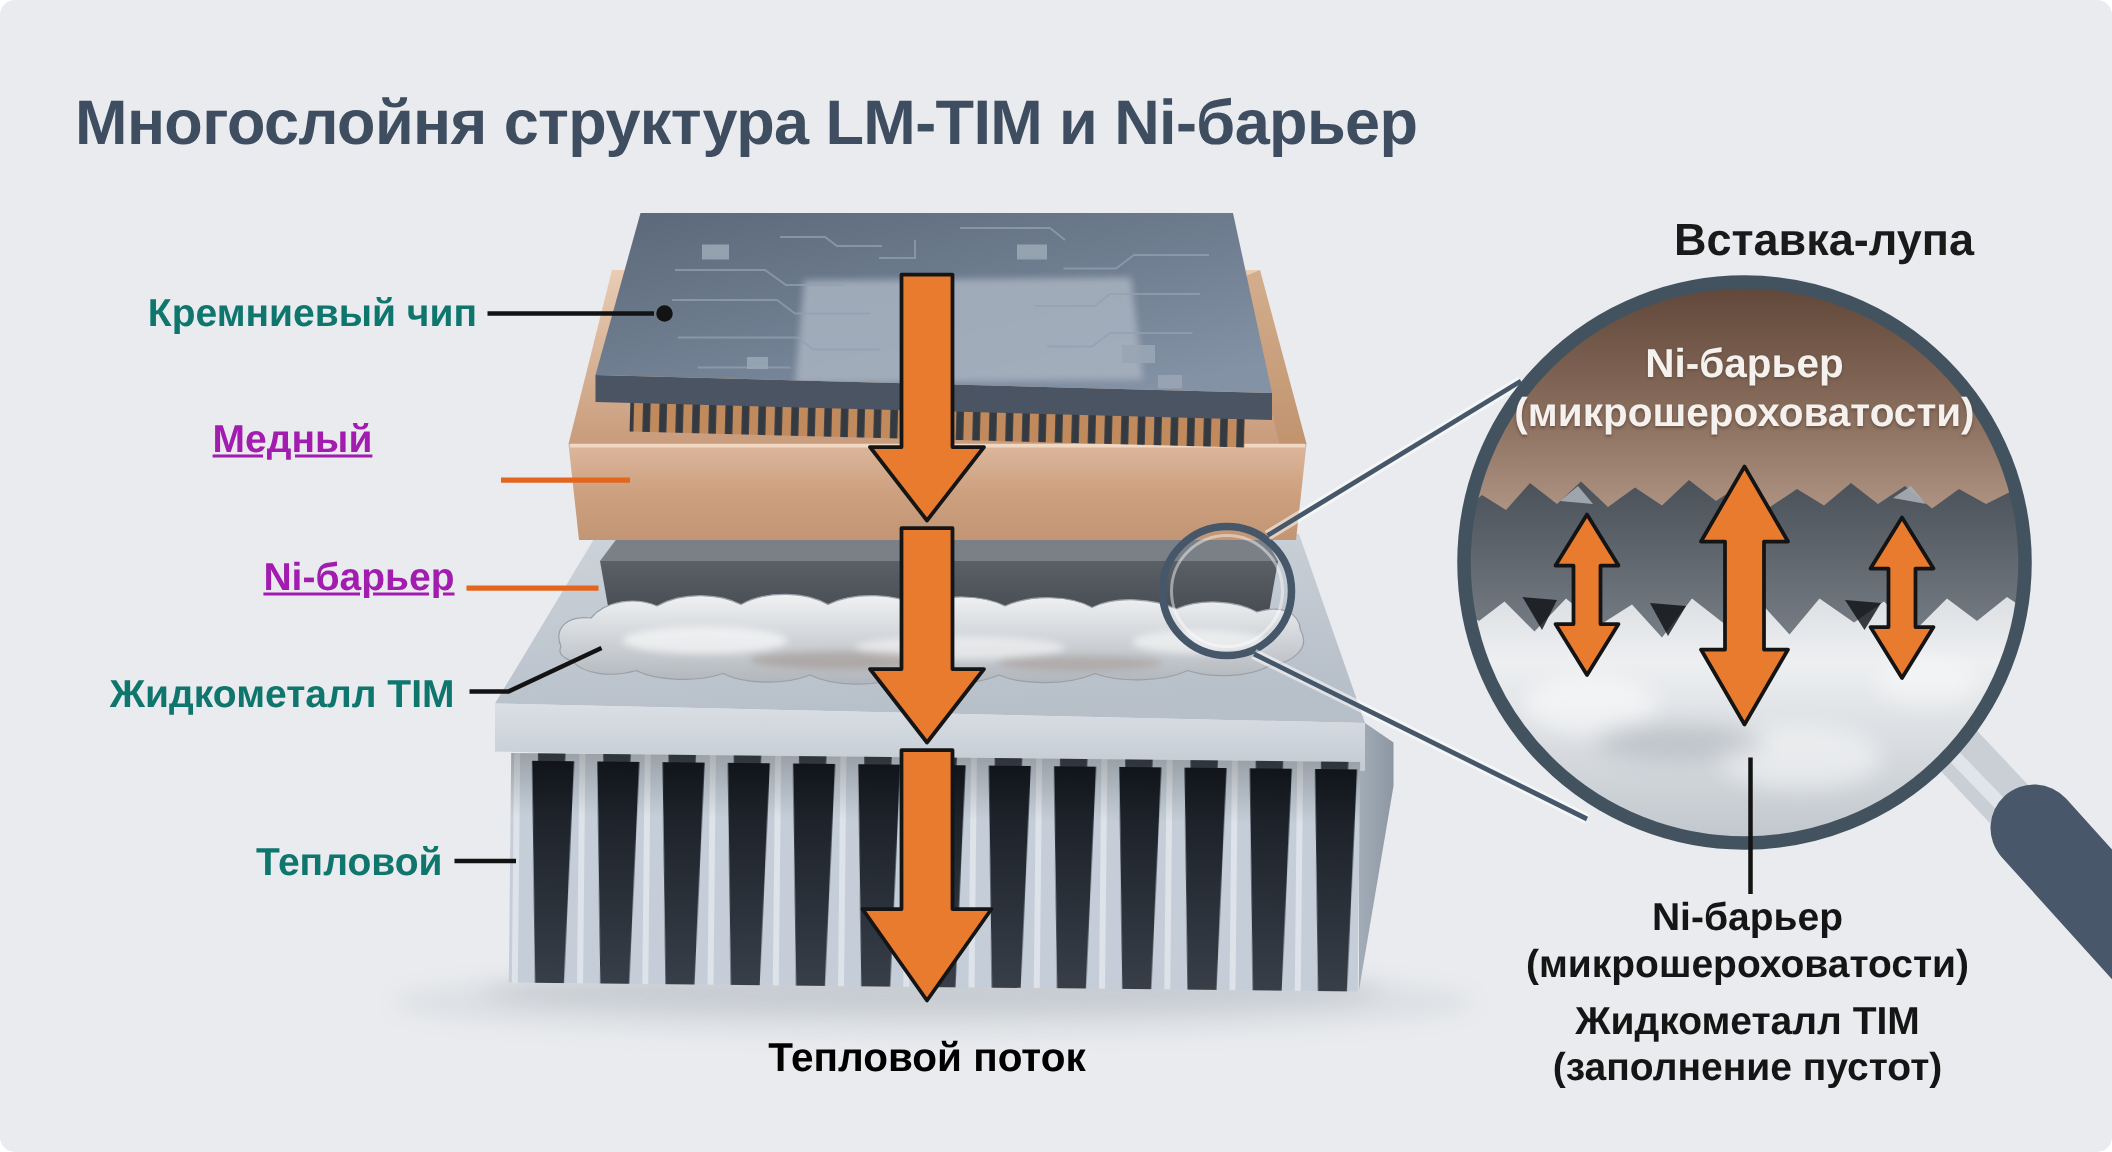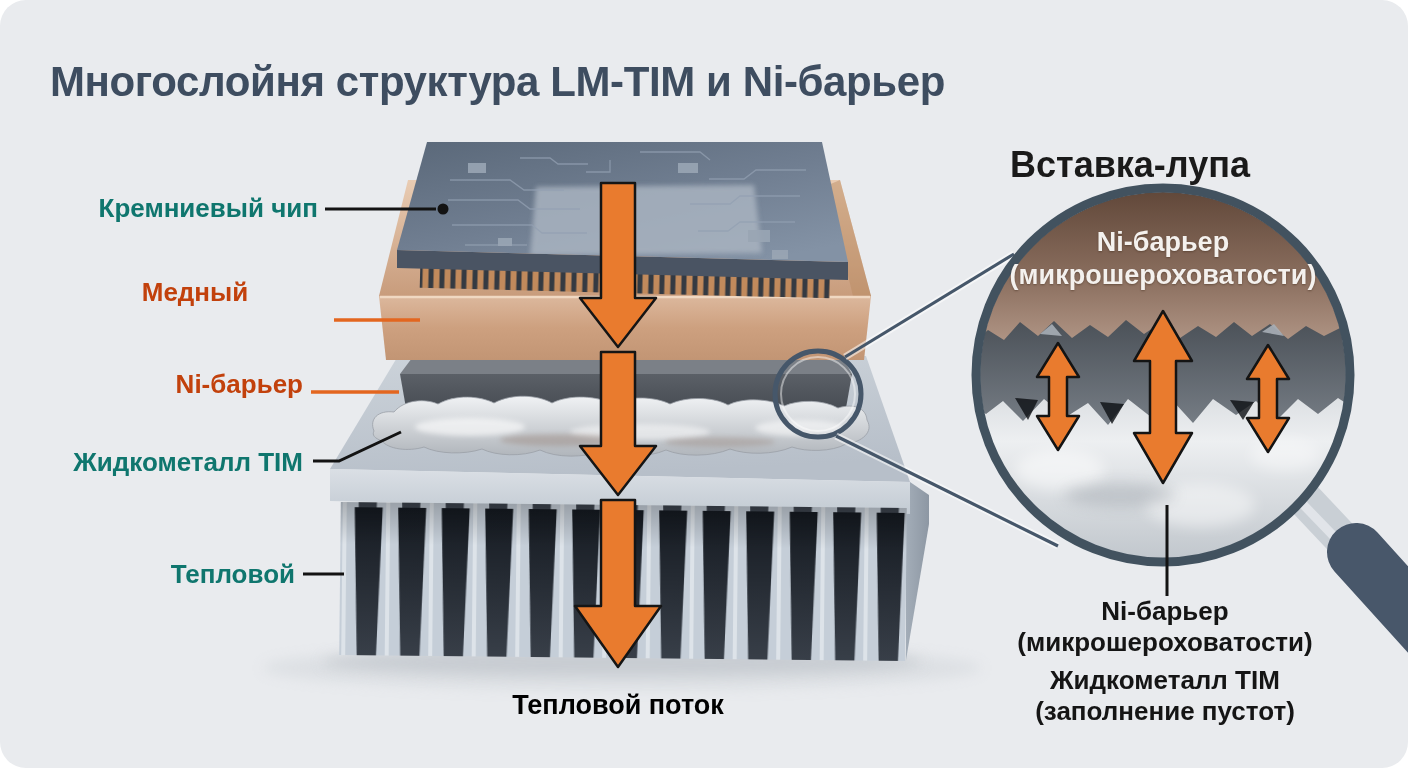--- a/index.html
+++ b/index.html
@@ -1,34 +1,34 @@
 <!DOCTYPE html>
 <html><head>
 <meta charset="utf-8">
 <style>
   html,body{margin:0;padding:0;background:#ffffff;}
   .frame{
     position:relative;width:1408px;height:768px;overflow:hidden;
-    background:#e9ebee;border-radius:26px;
+    background:#e9ebee;border-radius:10px;
     font-family:"Liberation Sans",sans-serif;
     -webkit-font-smoothing:antialiased;
   }
   svg.scene{position:absolute;left:0;top:0;width:1408px;height:768px;}
   .lbl{position:absolute;white-space:nowrap;line-height:1.16;}
   .title{
     position:absolute;left:50px;top:30px;
     font-size:42px;font-weight:bold;letter-spacing:-0.4px;color:#3e4d60;
   }
   .black{color:#0f766e;font-weight:600;font-size:26px;}
-  .orange{color:#c2410c;font-weight:600;font-size:26px;}
+  .orange{color:#a21caf;font-weight:600;font-size:26px;text-decoration:underline;}
   .rt{text-align:right;}
   .ct{text-align:center;}
   .lens-title{
-    position:absolute;left:1010px;top:144px;width:306px;text-align:left;
-    font-size:36px;font-weight:600;color:#1a1a1a;
+    position:absolute;left:1010px;top:144px;width:306px;text-align:right;
+    font-size:30px;font-weight:600;color:#1a1a1a;
   }
   .lens-text{
     position:absolute;left:1008px;top:226px;width:310px;text-align:center;
     font-size:27px;font-weight:600;color:#f4f1ee;line-height:1.22;
     text-shadow:0 1px 2px rgba(60,40,25,.45);
   }
   .caption{
     position:absolute;width:330px;text-align:center;
     font-size:26px;font-weight:600;color:#151515;line-height:1.2;
   }

